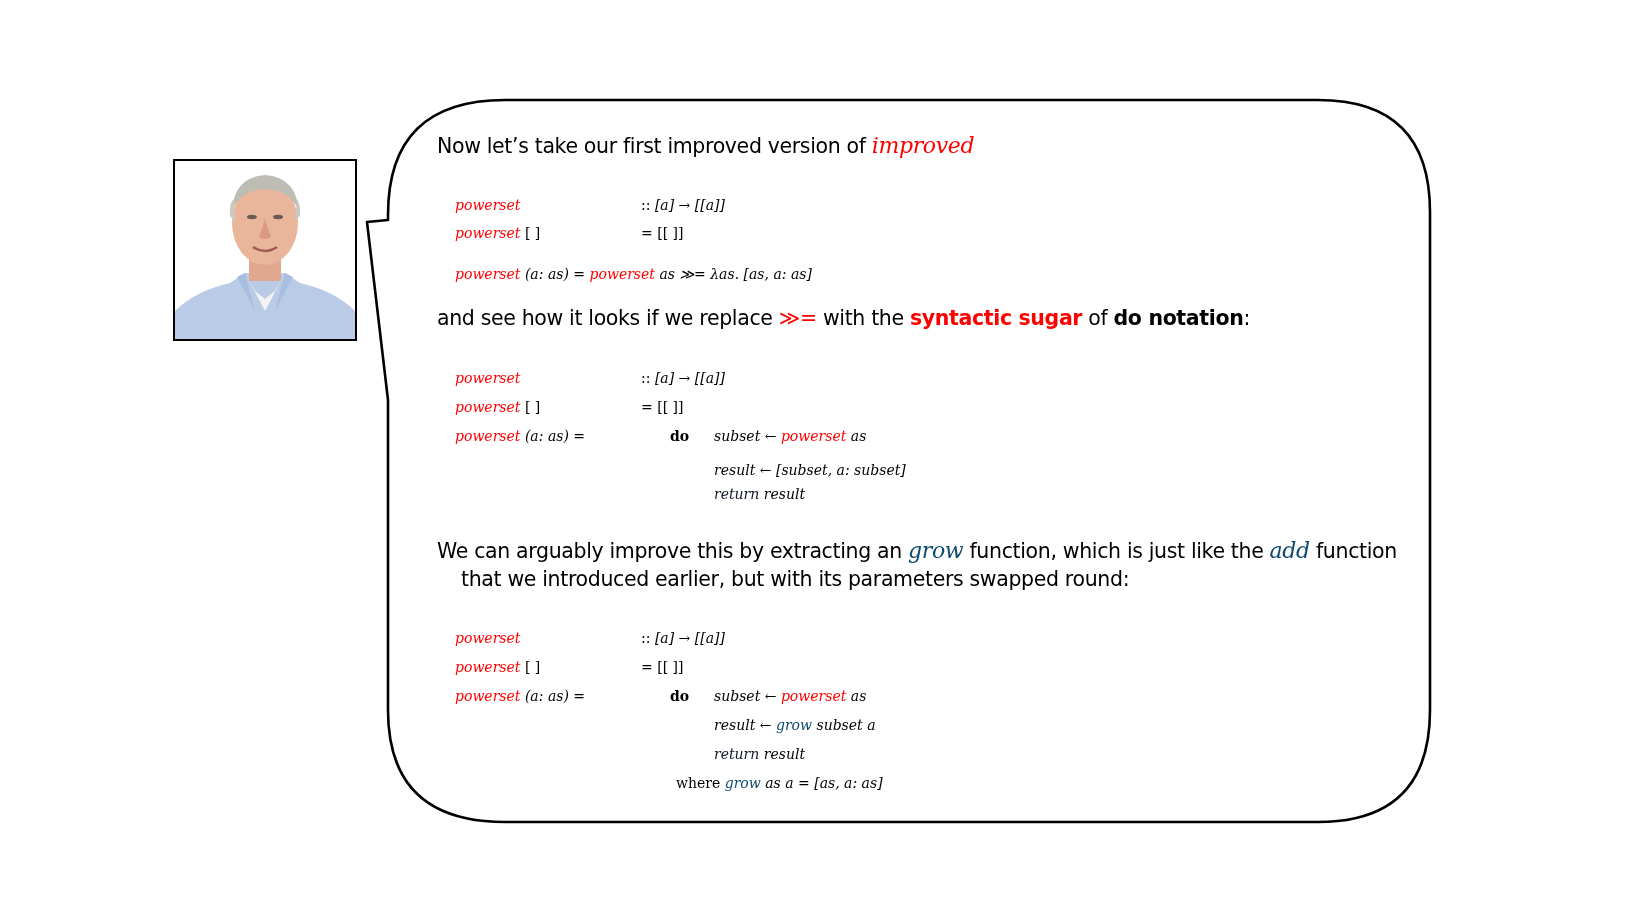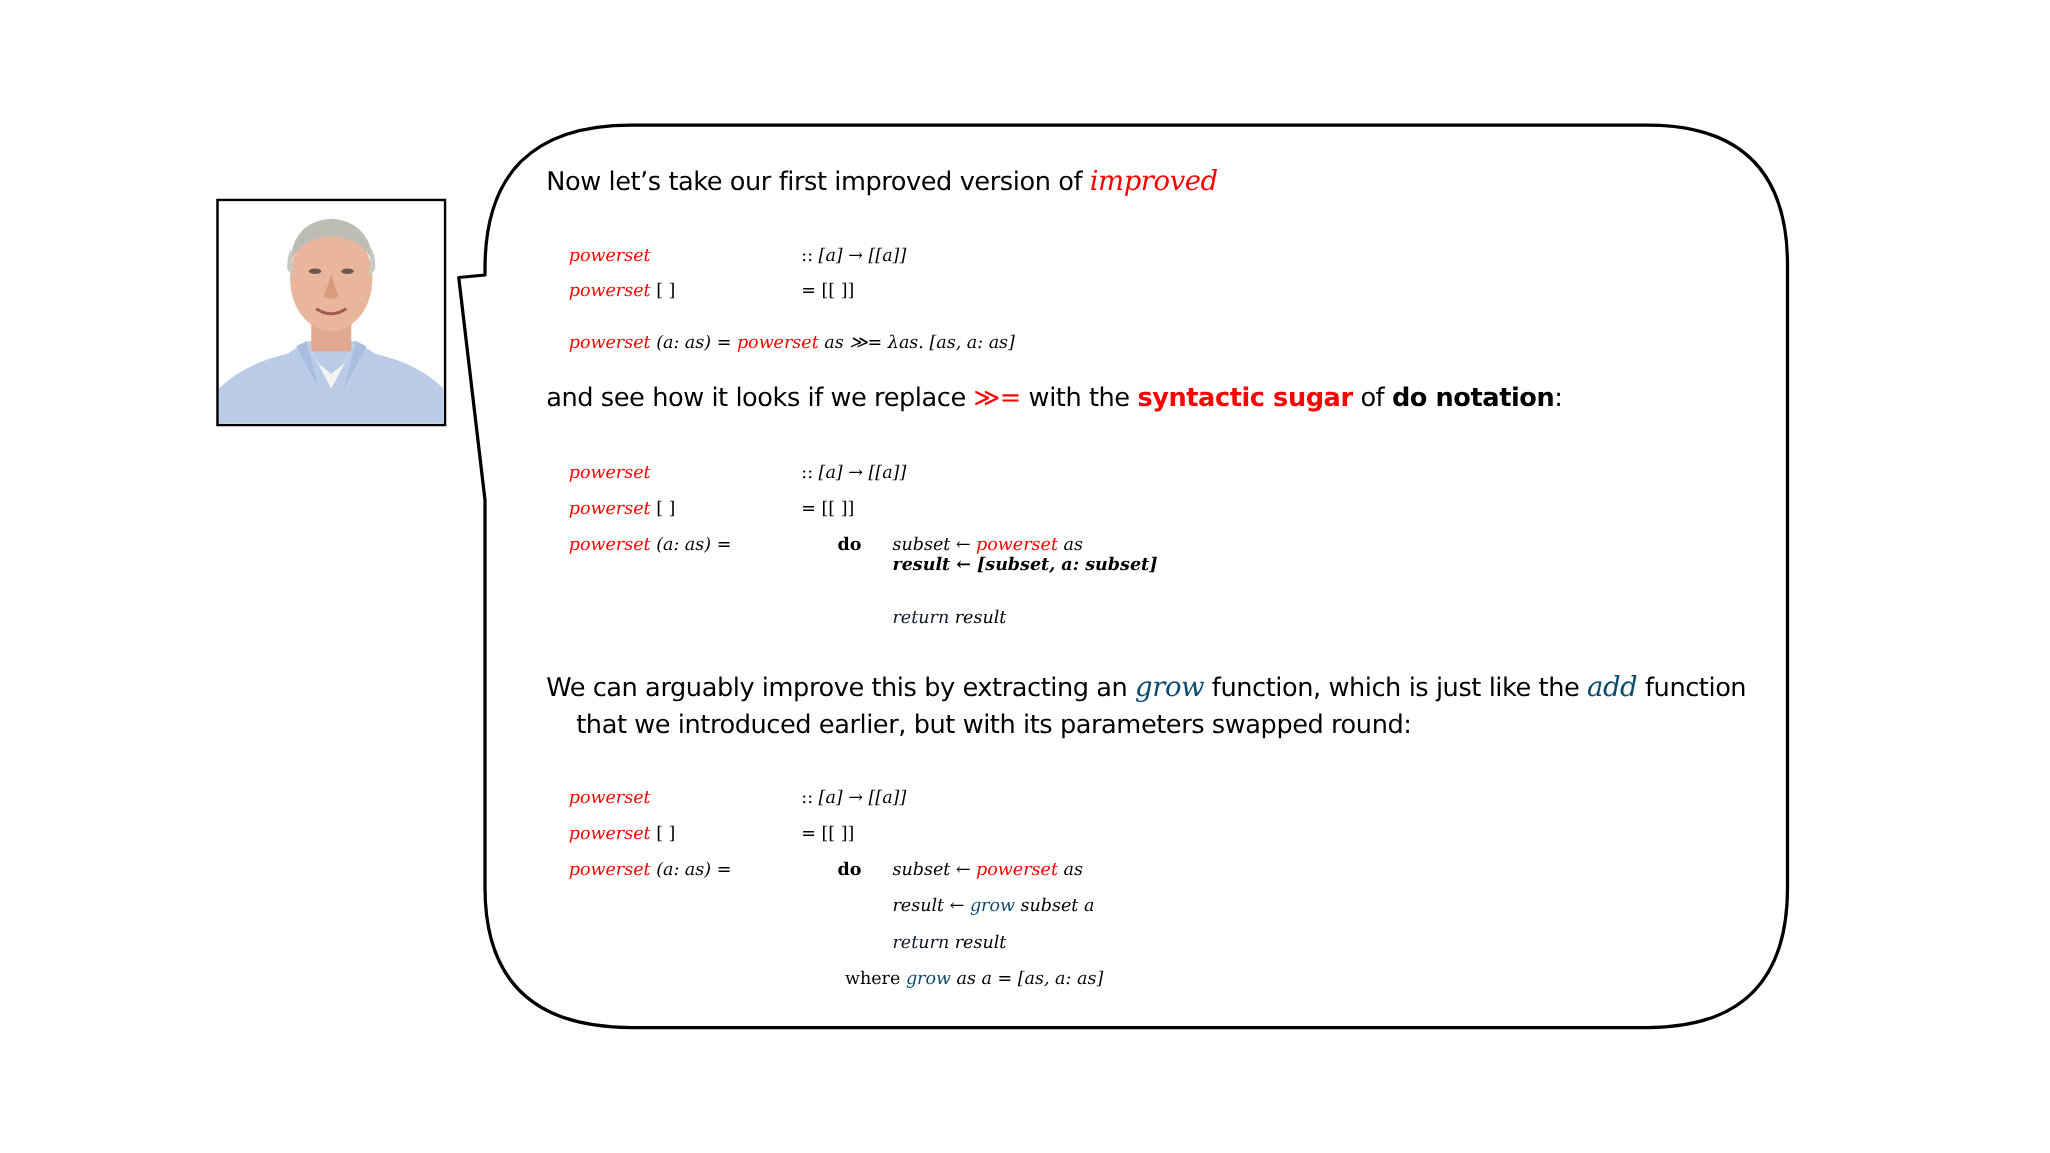--- a/index.html
+++ b/index.html
@@ -73,21 +73,21 @@
   <div class="line code" style="left:455px; top:364px;"><span class="it red">powerset</span></div>
   <div class="line code" style="left:641px; top:364px;"><span>:: </span><span class="it">[a] → [[a]]</span></div>
 
   <div class="line code" style="left:455px; top:393px;"><span class="it red">powerset</span><span> [ ]</span></div>
   <div class="line code" style="left:641px; top:393px;"><span>= </span><span>[[ ]]</span></div>
 
   <div class="line code" style="left:455px; top:422px;"><span class="it red">powerset</span><span class="it"> (a: as)</span><span> </span><span>=</span></div>
   <div class="line code" style="left:670px; top:422px;"><span class="blue bold">do</span></div>
 
   <div class="line code" style="left:714px; top:422px;"><span class="it">subset ← </span><span class="it red">powerset</span><span class="it"> as</span></div>
-  <div class="line code" style="left:714px; top:438px;font-weight:bold;"><span class="it">result ← [subset, a: subset]</span></div>
+  <div class="line code" style="left:714px; top:456px;"><span class="it">result ← [subset, a: subset]</span></div>
   <div class="line code" style="left:714px; top:480px;"><span class="it magenta">return</span><span class="it"> result</span></div>
 </div>
 
 <div class="abs prose" style="left:437px; top:538px;"><span>We can arguably improve this by extracting an </span><span class="math green" style="font-size:22px;">grow</span><span> function, which is just like the </span><span class="math green" style="font-size:22px;">add</span><span> function</span></div>
 <div class="abs prose" style="left:437px; top:567px;margin-left:24px;">that we introduced earlier, but with its parameters swapped round:</div>
 
 <div>
   <div class="line code" style="left:455px; top:624px;"><span class="it red">powerset</span></div>
   <div class="line code" style="left:641px; top:624px;"><span>:: </span><span class="it">[a] → [[a]]</span></div>
 

